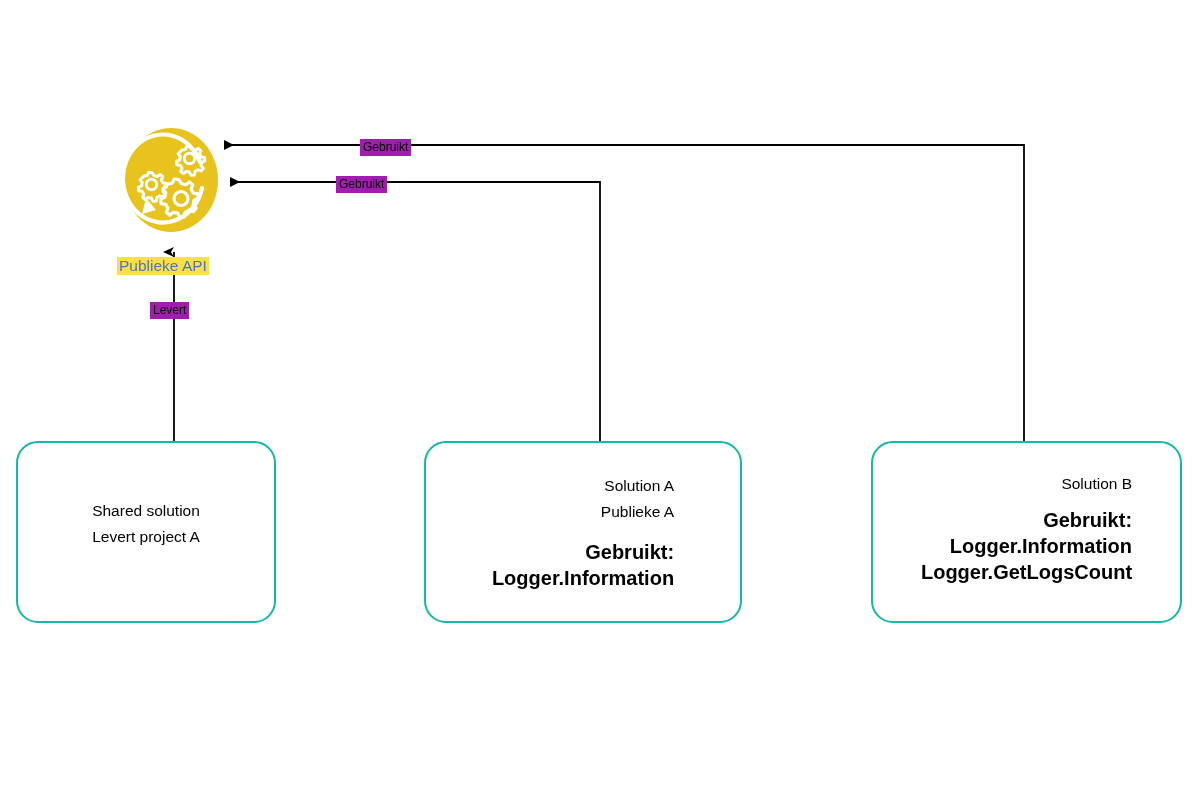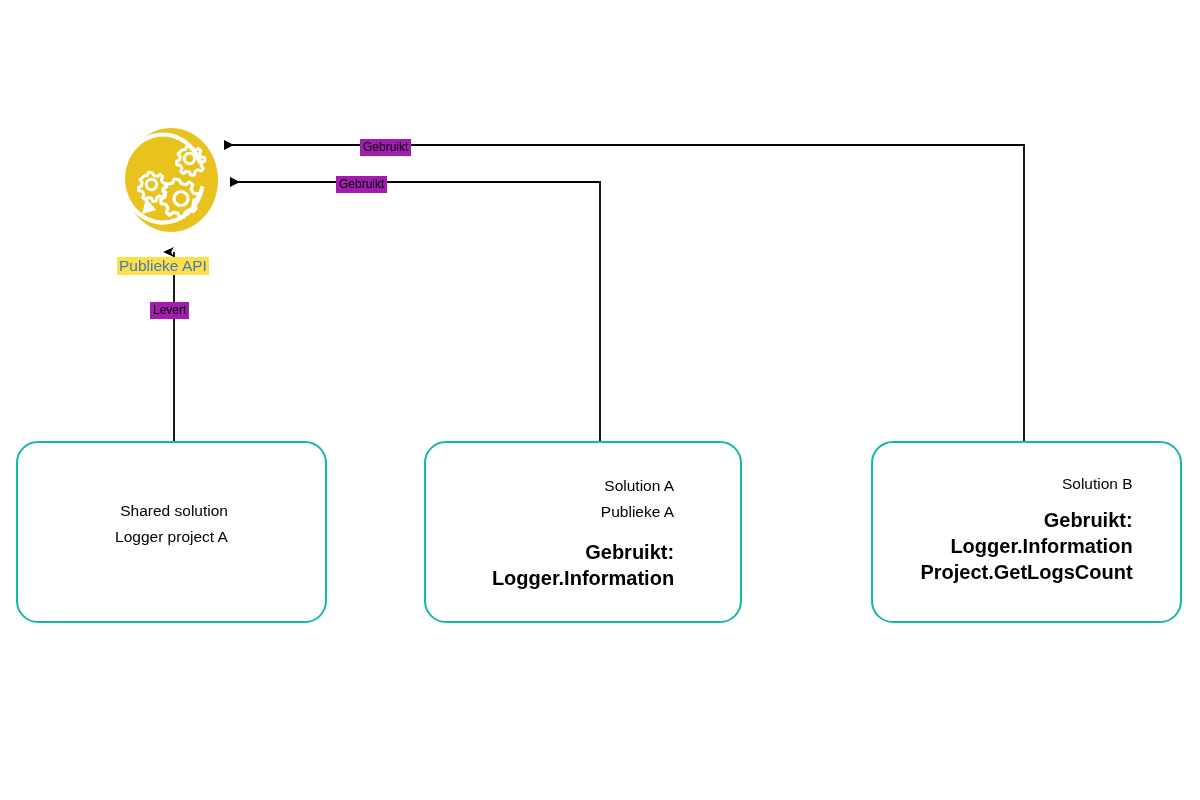--- a/index.html
+++ b/index.html
@@ -71,21 +71,21 @@
     box-sizing: border-box;
     border: 2px solid #14b8a6;
     border-radius: 22px;
     background: #ffffff;
     display: flex;
     flex-direction: column;
     align-items: center;
     justify-content: center;
     text-align: right;
   }
-  #box-shared   { left: 16px;  top: 441px; width: 311px; height: 182px; }
+  #box-shared   { left: 16px;  top: 441px; width: 260px; height: 182px; }
   #box-sol-a    { left: 424px; top: 441px; width: 318px; height: 182px; }
   #box-sol-b    { left: 871px; top: 441px; width: 311px; height: 182px; }
 
   .box-title {
     font-size: 15.5px;
     line-height: 26px;
     font-weight: normal;
     color: #000000;
   }
   .box-usage {
@@ -163,37 +163,37 @@
 
   <div class="edge-label lbl-gebruikt-b">Gebruikt</div>
   <div class="edge-label lbl-gebruikt-a">Gebruikt</div>
   <div class="edge-label lbl-levert">Levert</div>
 
   <div class="node-label lbl-api">Publieke API</div>
 
   <div class="box" id="box-shared">
     <div class="stack">
       <div class="box-title">Shared solution</div>
-      <div class="box-title">Logger project A</div>
+      <div class="box-title">Levert project A</div>
     </div>
   </div>
 
   <div class="box" id="box-sol-a">
     <div class="stack">
       <div class="box-title">Solution A</div>
       <div class="box-title">Publieke A</div>
       <div class="spacer-sm"></div>
       <div class="box-usage">Gebruikt:</div>
       <div class="box-usage">Logger.Information</div>
     </div>
   </div>
 
   <div class="box" id="box-sol-b">
     <div class="stack">
       <div class="box-title">Solution B</div>
       <div class="spacer-xs"></div>
       <div class="box-usage">Gebruikt:</div>
       <div class="box-usage">Logger.Information</div>
-      <div class="box-usage">Project.GetLogsCount</div>
+      <div class="box-usage">Logger.GetLogsCount</div>
     </div>
   </div>
 
 </div>
 
 </body></html>

